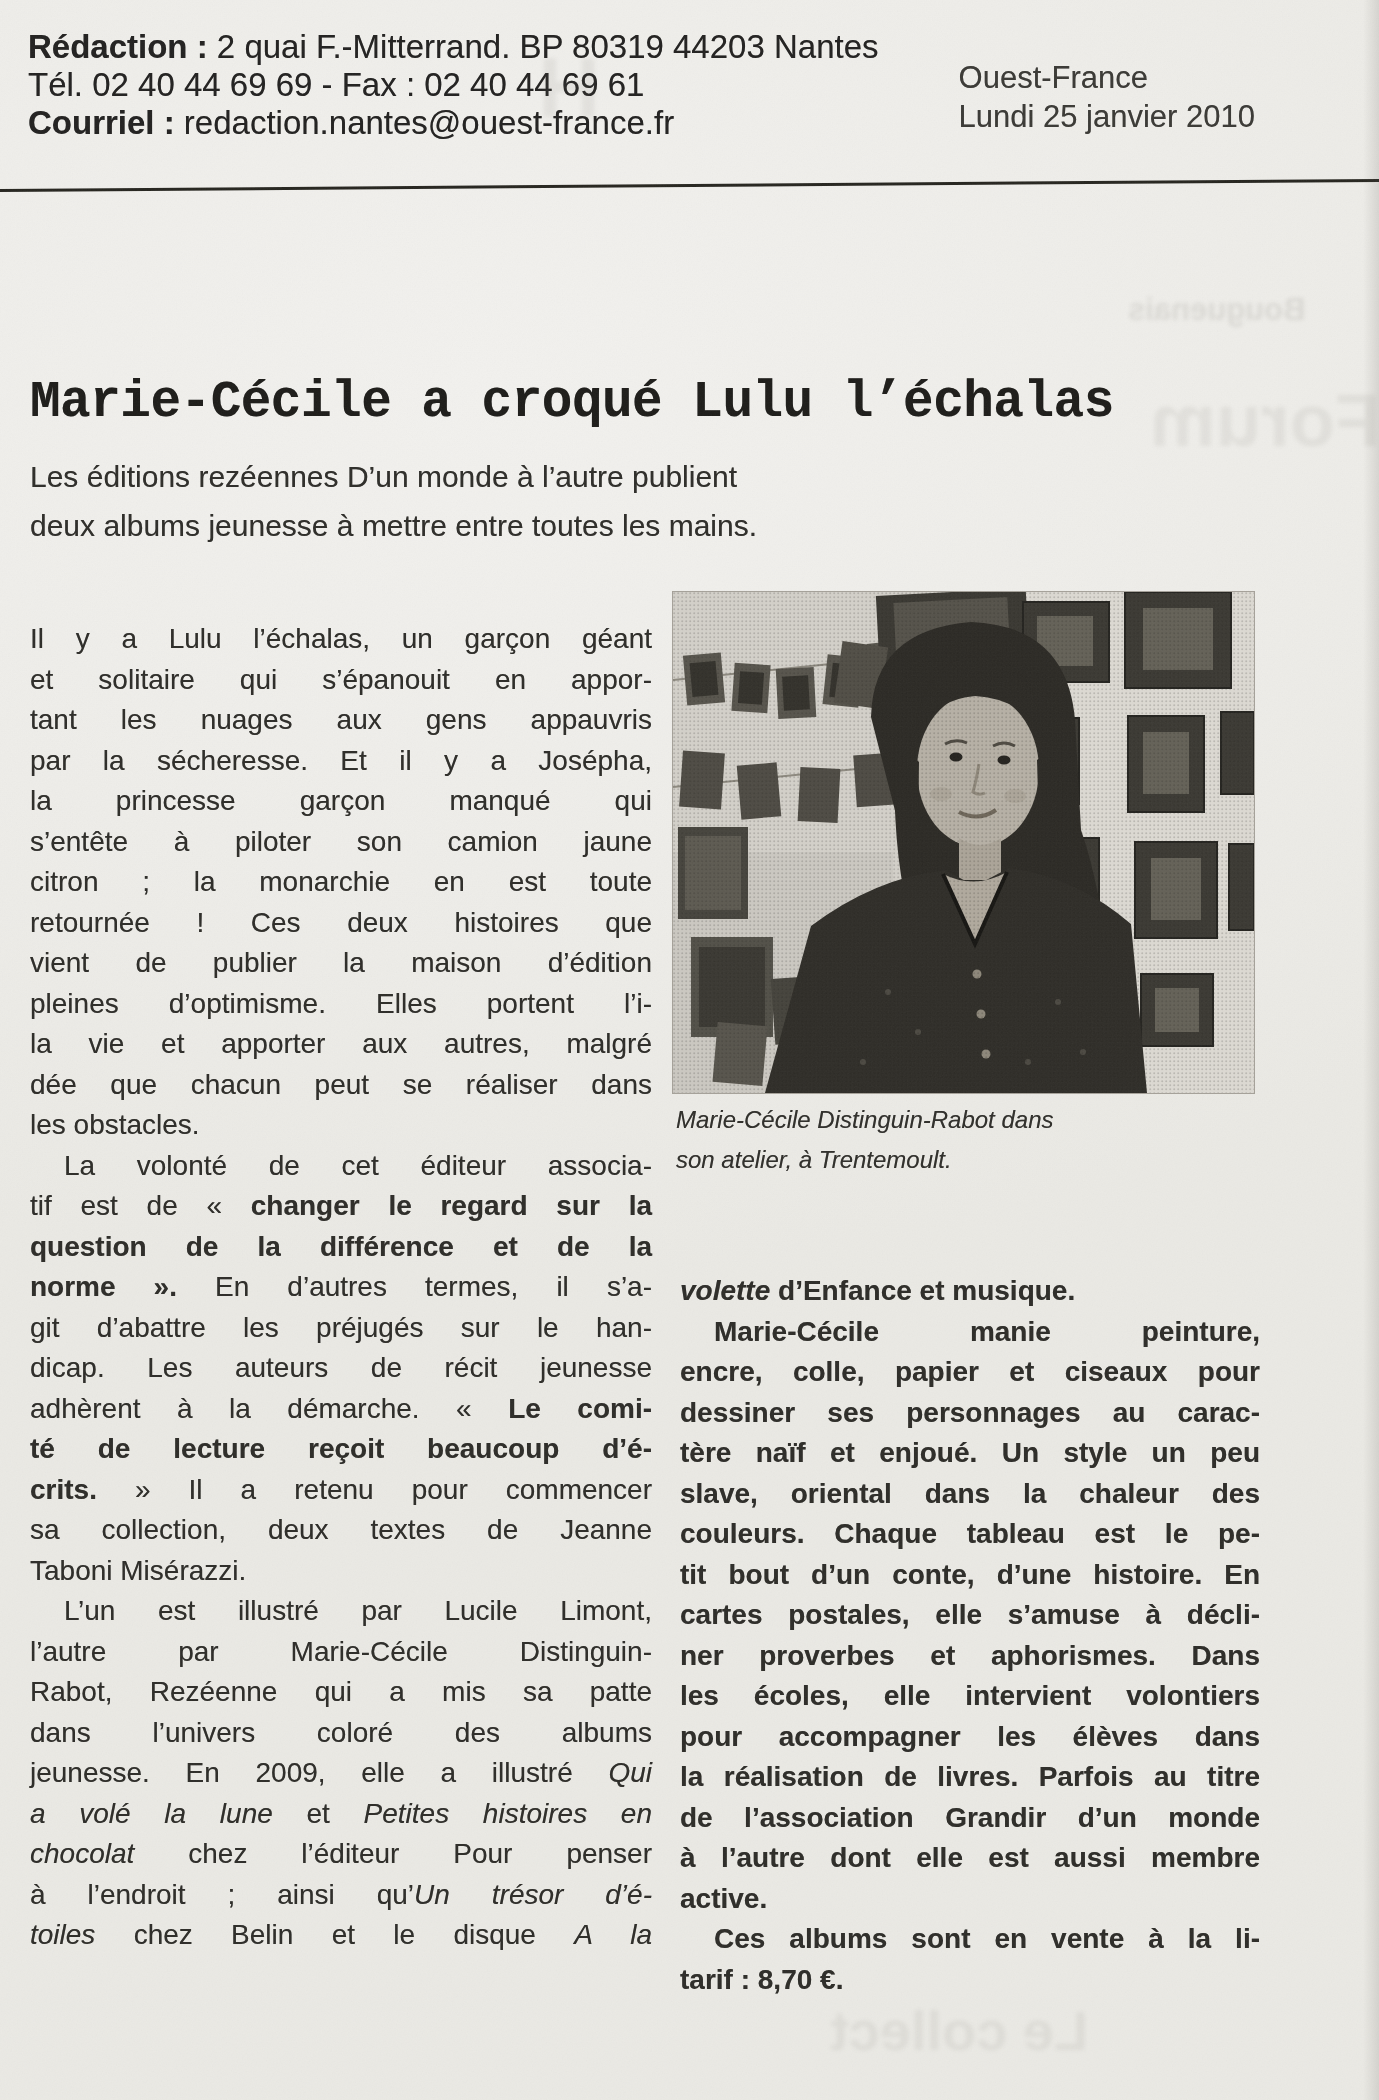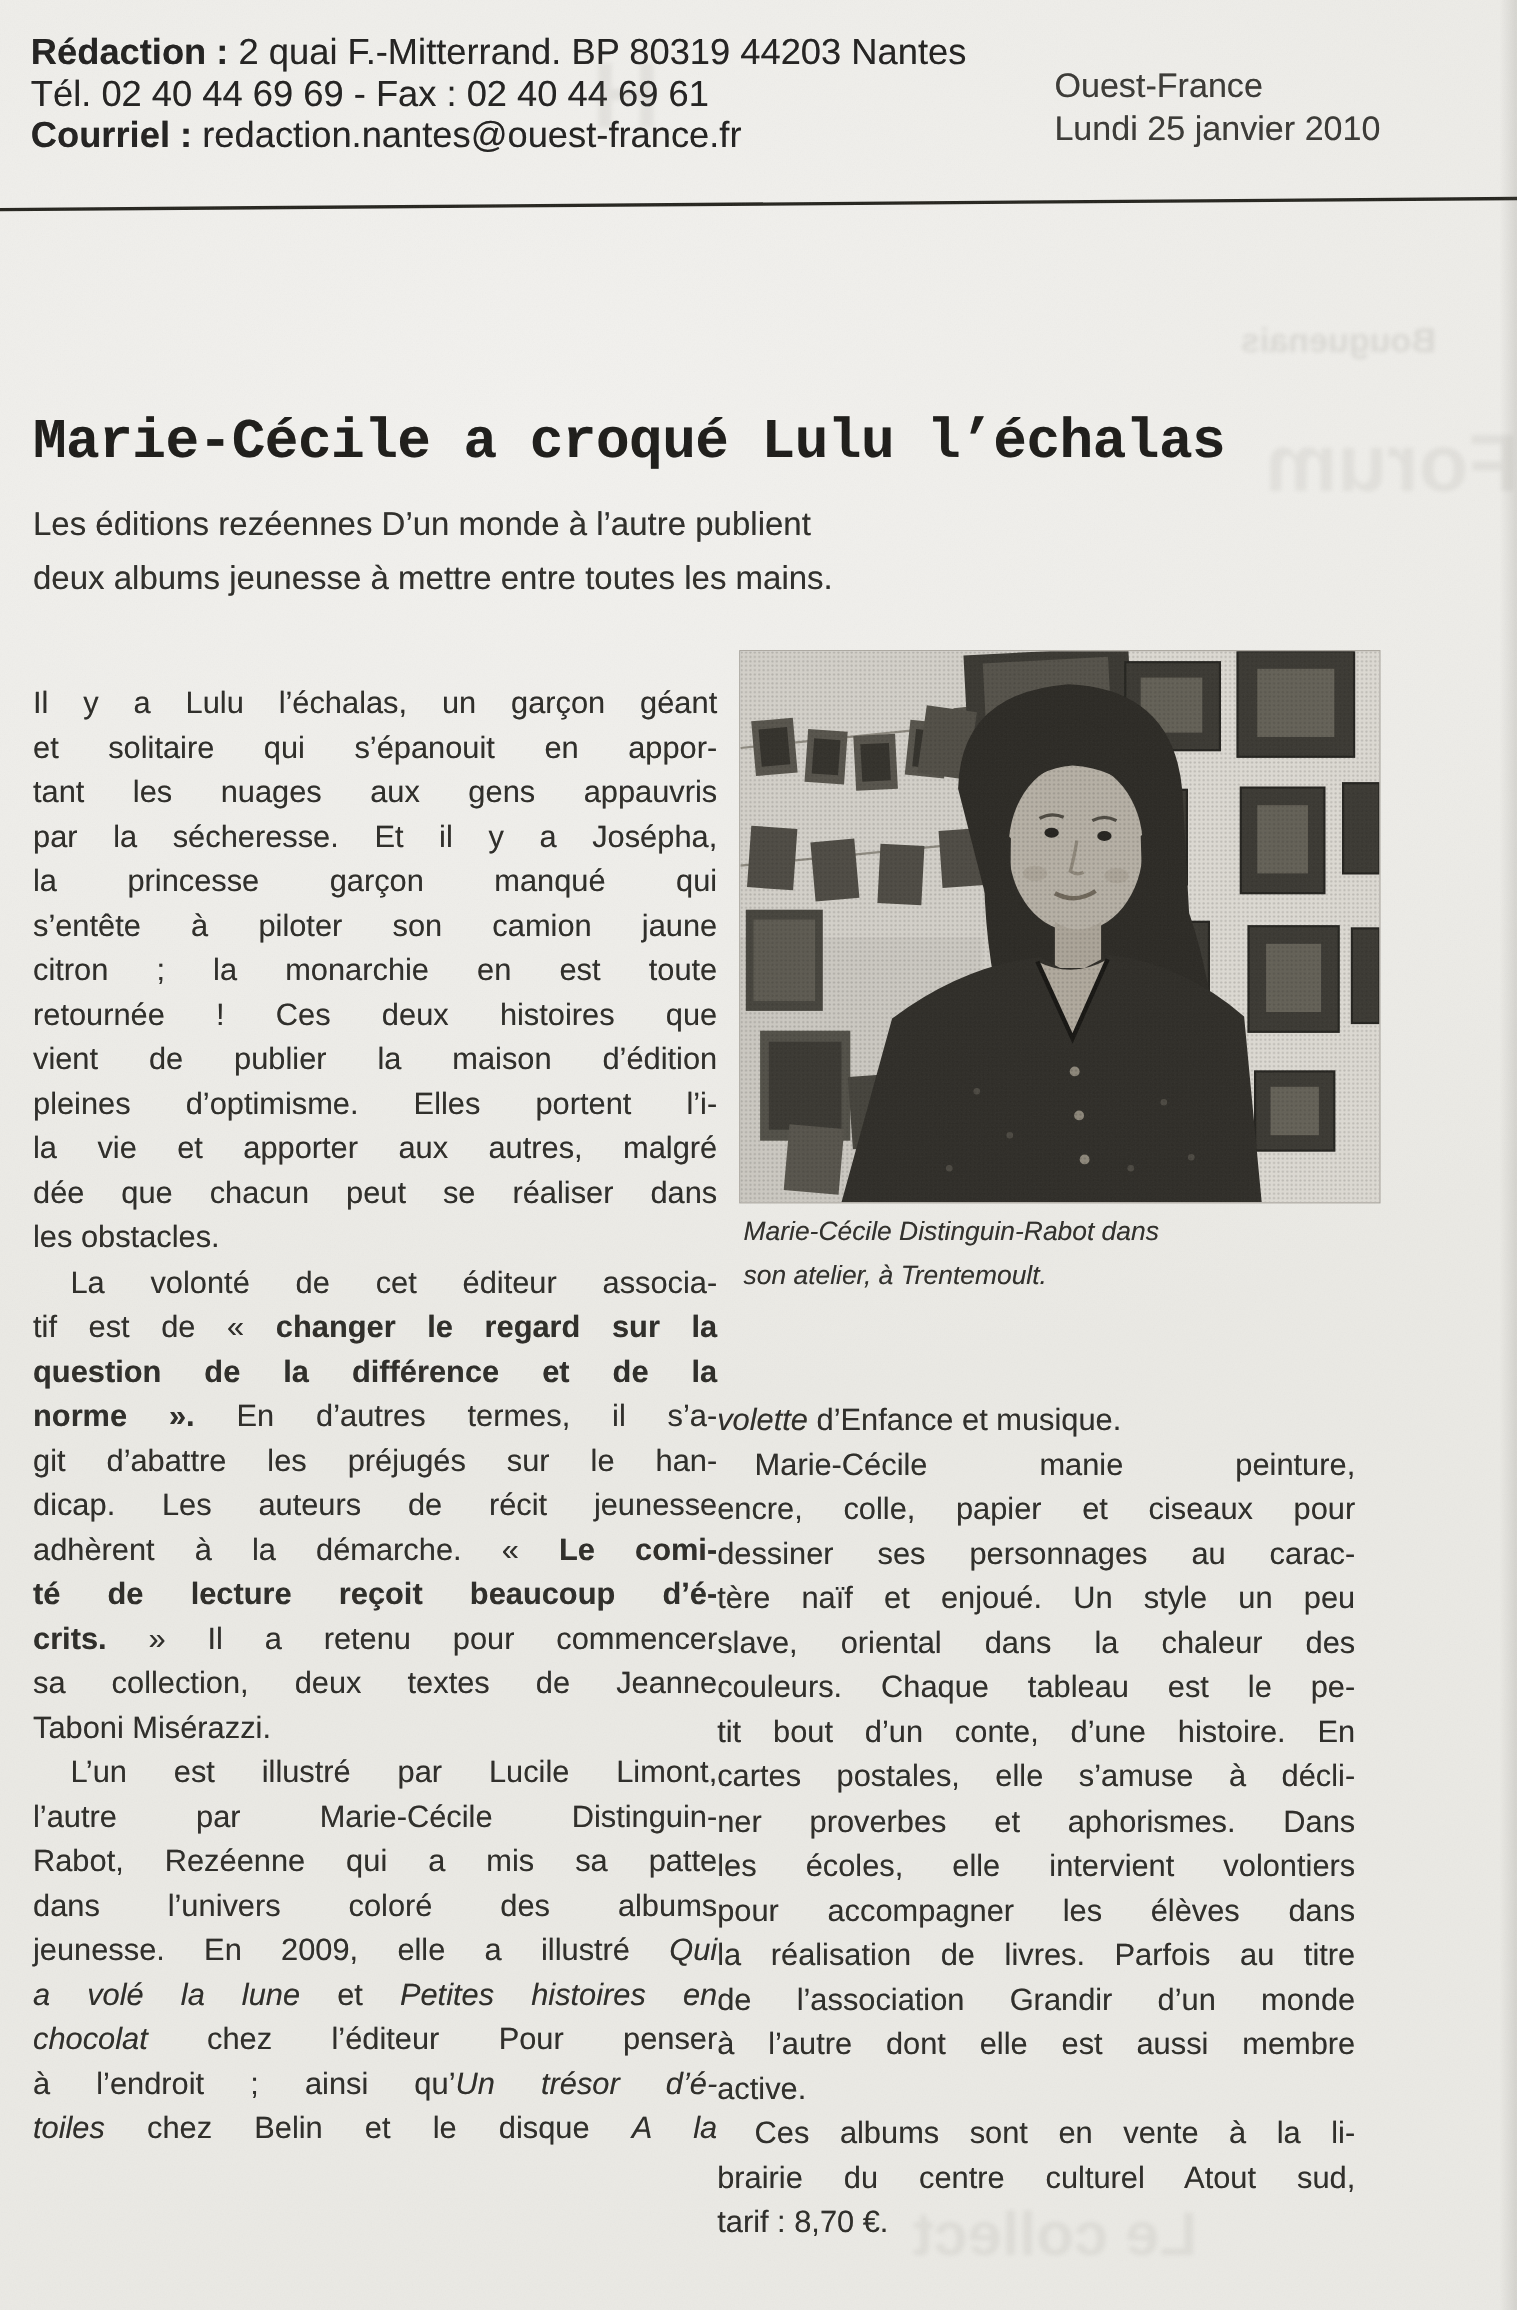--- a/index.html
+++ b/index.html
@@ -15,21 +15,21 @@
   .masthead-left{position:absolute;left:28px;top:28px;font-size:33px;line-height:38px;color:#222120;}
   .masthead-left .lbl{font-weight:bold;}
   .masthead-right{position:absolute;right:124px;top:58px;font-size:31px;line-height:39px;color:#3a3935;}
   .rule{position:absolute;left:-4px;top:184px;width:1390px;height:3px;background:#26251f;transform:rotate(-0.42deg);}
   
   .headline{position:absolute;left:30px;top:374px;width:1180px;font-size:51px;font-weight:bold;letter-spacing:-.5px;color:#1d1c19;font-family:Liberation Mono, monospace;}
   .subhead{position:absolute;left:30px;top:452px;width:1060px;font-size:30px;line-height:49px;color:#2e2d29;}
   
   .col{position:absolute;font-size:28px;line-height:40.5px;color:#2d2c28;margin-top:31px;}
   .col-left{left:30px;top:588px;width:622px;}
-  .col-right{left:652px;top:1240px;width:580px;}
+  .col-right{left:680px;top:1240px;width:580px;font-weight:bold;}
   .line{text-align:justify;text-align-last:justify;}
   .line.end{text-align-last:left;}
   .line.p{text-indent:34px;}
   .b{font-weight:bold;}
   .i{font-style:italic;}
   
   .photo{position:absolute;left:673px;top:592px;width:581px;height:501px;outline:1px solid #a5a199;}
   .caption{position:absolute;left:676px;top:1100px;width:560px;font-size:24px;line-height:40px;font-style:italic;color:#2f2e2a;}
   
   .ghost{position:absolute;transform:scaleX(-1);font-weight:bold;color:#76736b;filter:blur(2px);text-shadow:none;white-space:nowrap;}
@@ -116,21 +116,20 @@
       <div class="line"><span>tit bout d’un conte, d’une histoire. En</span></div>
       <div class="line"><span>cartes postales, elle s’amuse à décli-</span></div>
       <div class="line"><span>ner proverbes et aphorismes. Dans</span></div>
       <div class="line"><span>les écoles, elle intervient volontiers</span></div>
       <div class="line"><span>pour accompagner les élèves dans</span></div>
       <div class="line"><span>la réalisation de livres. Parfois au titre</span></div>
       <div class="line"><span>de l’association Grandir d’un monde</span></div>
       <div class="line"><span>à l’autre dont elle est aussi membre</span></div>
       <div class="line end"><span>active.</span></div>
       <div class="line p"><span>Ces albums sont en vente à la li-</span></div>
-      <div class="line"><span>brairie du centre culturel Atout sud,</span></div>
       <div class="line end"><span>tarif : 8,70 €.</span></div>
     </div>
 
   <svg class="photo" viewBox="0 0 581 501" aria-hidden="true">
     <defs>
       <pattern id="ht" width="4" height="4" patternUnits="userSpaceOnUse">
         <circle cx="1.2" cy="1.2" r="1" fill="#1b1a17"></circle>
       </pattern>
     </defs>
     <rect width="581" height="501" fill="#d3d0c9"></rect>

